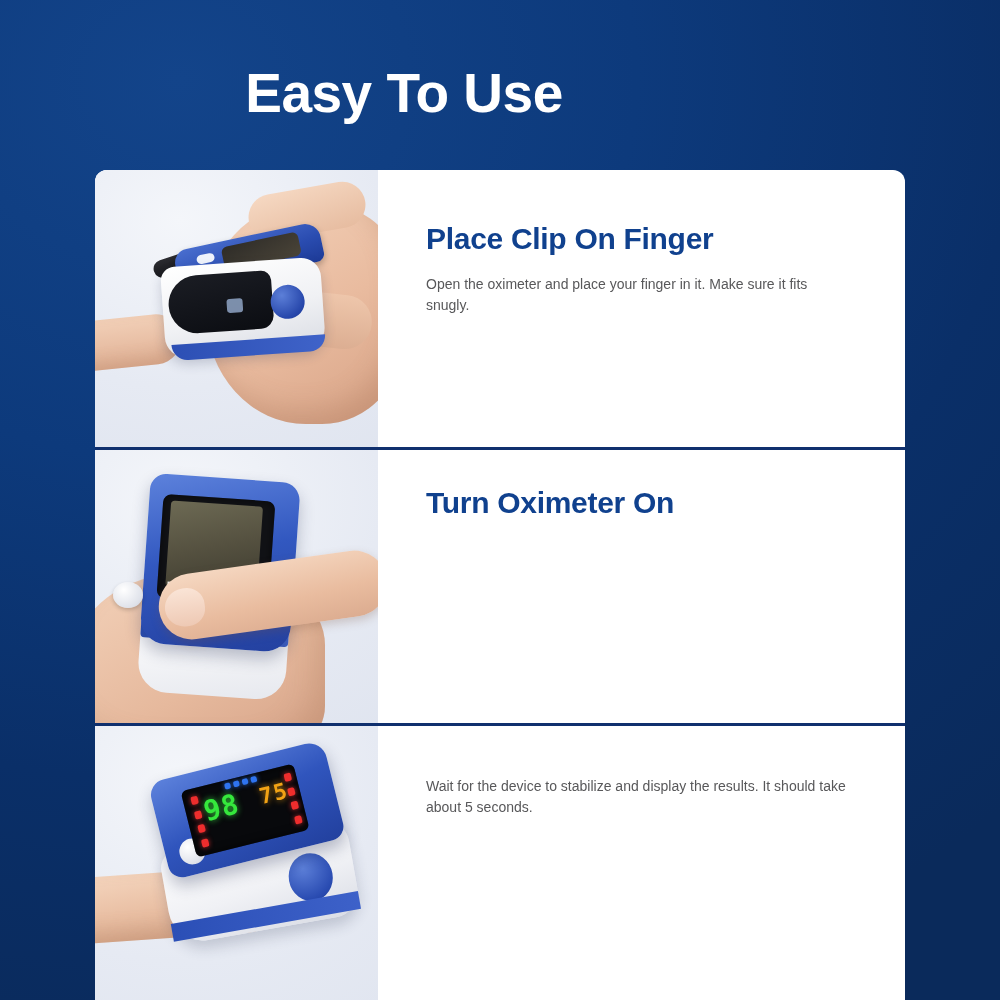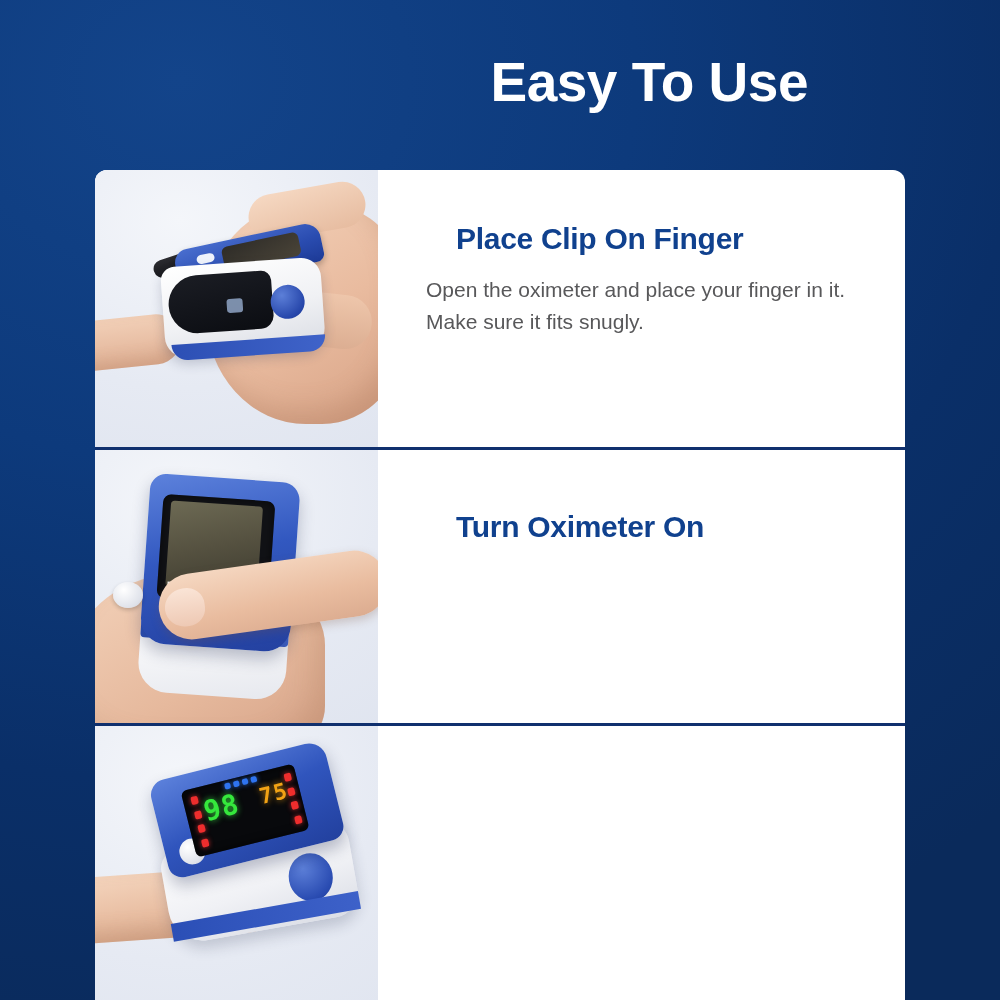--- a/index.html
+++ b/index.html
@@ -8,22 +8,22 @@
     font-family:"Liberation Sans", sans-serif;
   }
   body {
     background:
       radial-gradient(120% 100% at 18% 8%, #13448a 0%, #0d3a7c 38%, #0a2f68 70%, #0a2a5b 100%),
       #0b3575;
   }
 
   
   .page-title {
-    position:absolute; left:0; top:52px; width:808px;
-    text-align:right;
+    position:absolute; left:0; top:63px; width:808px;
+    text-align:center;
     color:#ffffff;
     font-size:55px;
     font-weight:bold;
     letter-spacing:-0.5px;
     line-height:1.1;
   }
 
   
   .card {
     position:absolute;
@@ -301,34 +301,33 @@
     position:absolute; left:14px; top:64px;
     width:26px; height:26px; border-radius:50%;
     background:radial-gradient(circle at 36% 30%,#ffffff,#dfe2ea 70%,#c3c8d4);
   }
 
   
   .text-cell {
     flex:1 1 auto;
     padding:52px 40px 0 48px;
   }
-  .row.r2 .text-cell { padding-top:60px; }
+  .row.r2 .text-cell { padding-top:36px; }
   .row.r3 .text-cell { padding-top:50px; }
 
   .step-title {
     color:#10418e;
     font-size:30px;
     font-weight:bold;
     letter-spacing:-0.3px;
     margin-bottom:18px;
-    margin-left:30px;
   }
   .step-desc {
     color:#58585a;
-    font-size:21px;
+    font-size:14px;
     line-height:1.52;
     max-width:420px;
   }
 </style>
 </head>
 <body>
 
 <div class="page-title">Easy To Use</div>
 
 <div class="card">
@@ -423,16 +422,17 @@
                 <i></i>
             </div>
             <div class="p3-spo2">98</div>
             <div class="p3-pr">75</div>
           </div>
         </div>
       </div>
     </div>
 
     <div class="text-cell">
+      <div class="step-desc">Wait for the device to stabilize and display the results. It should take about 5 seconds.</div>
     </div>
   </div>
 
 </div>
 
 </body></html>

